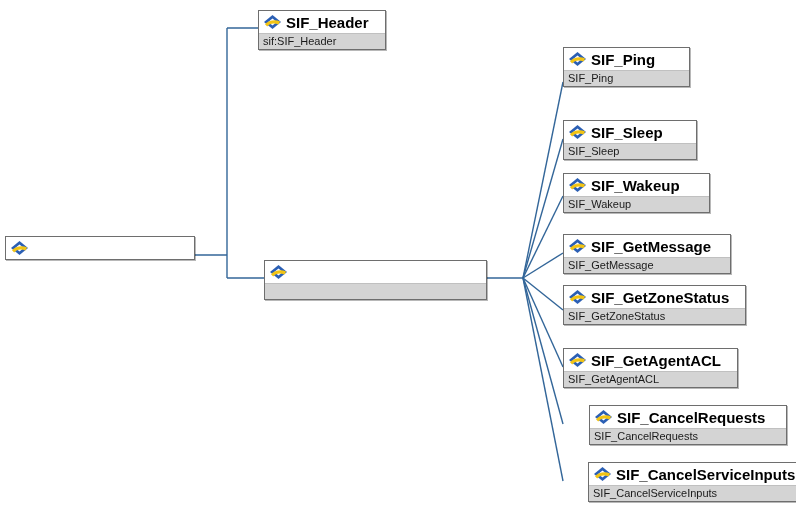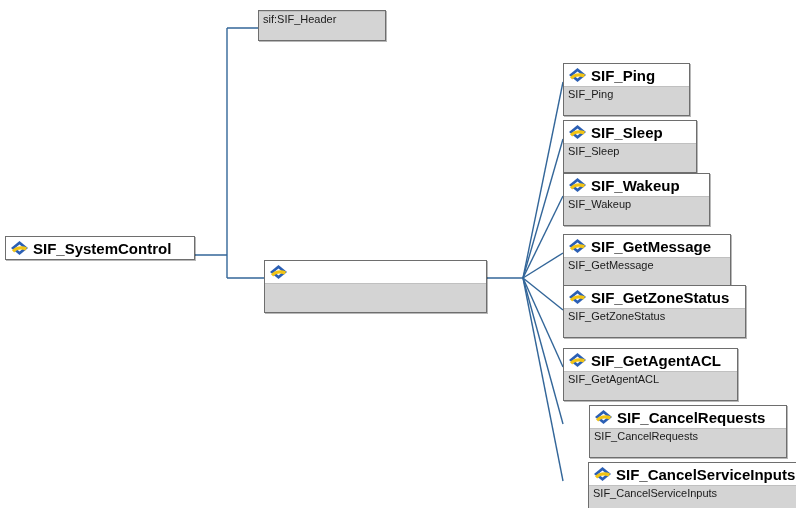--- a/index.html
+++ b/index.html
@@ -36,21 +36,21 @@
     display:inline-block;
   }
   .icon svg{display:block;}
   .node-sub{
     height:15px;
     line-height:15px;
     background:#d4d4d4;
     border-top:1px solid #c0c0c0;
     font-size:11px;
     color:#1a1a1a;
-    padding:0 6px 13px 4px;
+    padding:0 6px 0 4px;
   }
 </style>
 </head>
 <body>
 
 <svg width="0" height="0" style="position:absolute">
   <symbol id="el-icon" viewBox="0 0 17 14">
     <path d="M8.5 0 L17 7 L8.5 14 L0 7 Z" fill="#2b5fb4"></path>
     <path d="M8.5 3.6 L12.8 7 L8.5 10.4 L4.2 7 Z" fill="#ffffff"></path>
     <path d="M1 9.2 C4.5 5.2 11 4.2 16.2 6.4 L14.4 9.6 C10.2 7.4 5.6 8.4 3.2 11.4 Z" fill="#f2c414"></path>
@@ -77,40 +77,47 @@
     </g>
   </svg>
 
   <div class="node" style="left:5px;top:236px;width:188px">
     <div class="node-title">
       <span class="icon">
           <svg width="17" height="14">
             <use href="#el-icon"></use>
           </svg>
         </span>
-      <span>SIF_SystemControl</span>
     </div>
   </div>
 
   <div class="node" style="left:258px;top:10px;min-width:126px">
+    <div class="node-title">
+      <span class="icon">
+          <svg width="17" height="14">
+            <use href="#el-icon"></use>
+          </svg>
+        </span>
+      <span>SIF_Header</span>
+    </div>
     <div class="node-sub">sif:SIF_Header</div>
   </div>
 
   <div class="node" style="left:264px;top:260px;width:221px">
     <div class="node-title">
       <span class="icon">
           <svg width="17" height="14">
             <use href="#el-icon"></use>
           </svg>
         </span>
     </div>
     <div class="node-sub"></div>
   </div>
 
-  <div class="node" style="left:563px;top:63px;min-width:125px">
+  <div class="node" style="left:563px;top:47px;min-width:125px">
     <div class="node-title">
       <span class="icon">
           <svg width="17" height="14">
             <use href="#el-icon"></use>
           </svg>
         </span>
       <span>SIF_Ping</span>
     </div>
     <div class="node-sub">SIF_Ping</div>
   </div>

